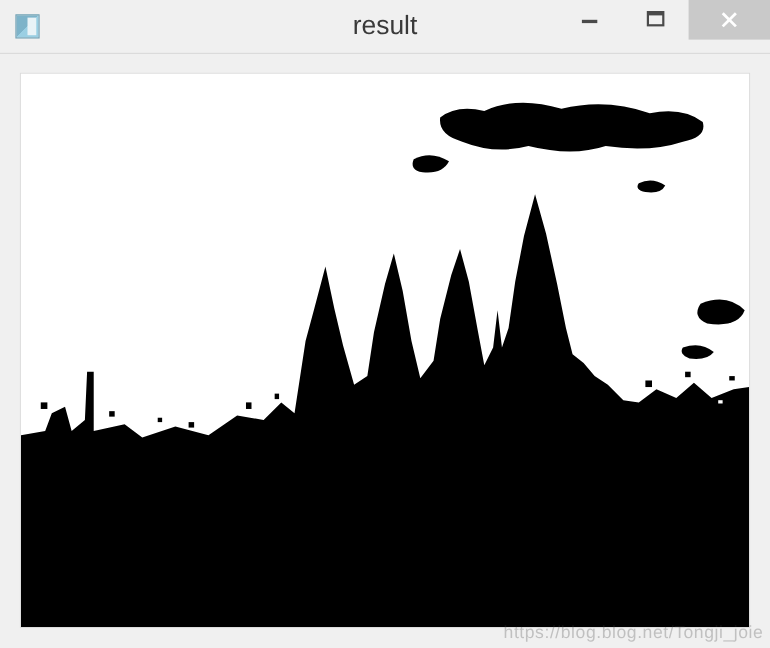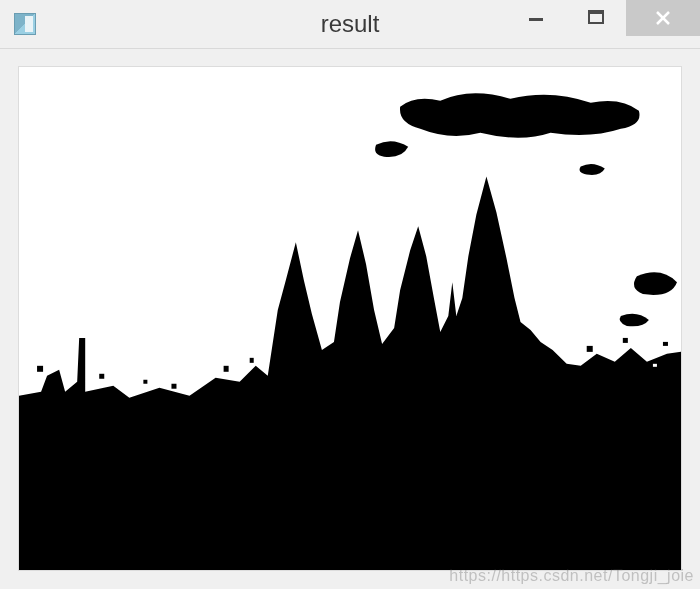--- a/index.html
+++ b/index.html
@@ -229,14 +229,14 @@
         </g>
 
         <g fill="#ffffff">
           <rect x="408" y="190" width="3" height="3"></rect>
           <rect x="632" y="298" width="4" height="3"></rect>
         </g>
       </svg>
     </div>
   </div>
 
-  <div class="watermark">https://https.csdn.net/Tongji_joie</div>
+  <div class="watermark">https://blog.blog.net/Tongji_joie</div>
 </div>
 
 </body></html>

